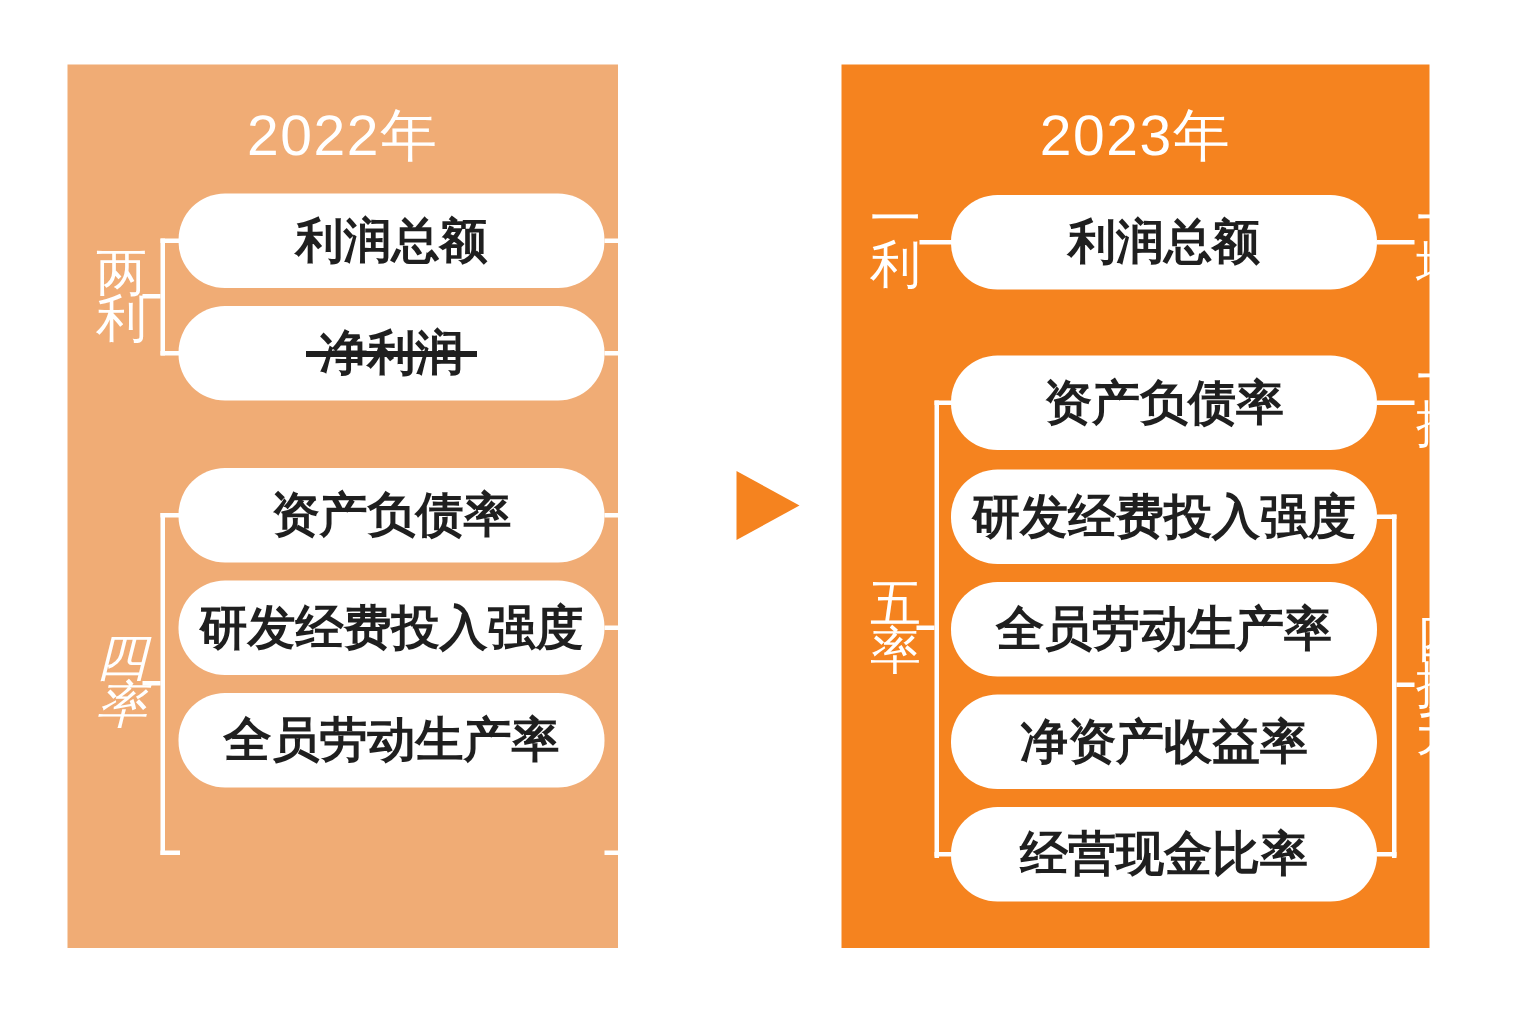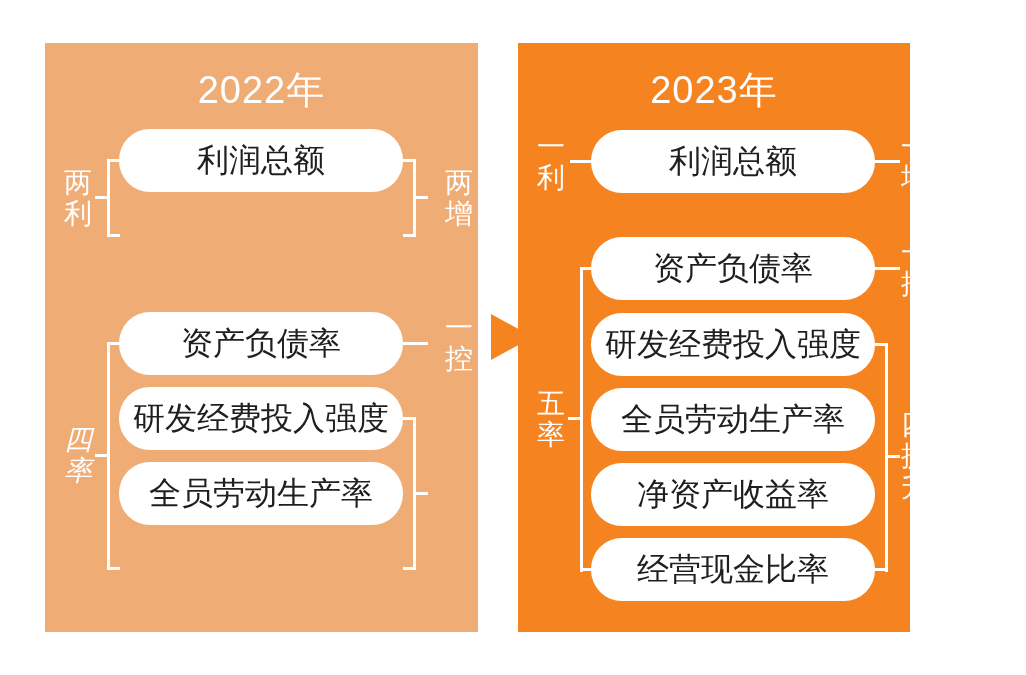--- a/index.html
+++ b/index.html
@@ -1,30 +1,30 @@
 <!DOCTYPE html>
 <html><head>
 <meta charset="utf-8">
 <style>
   html,body{margin:0;padding:0;background:#ffffff;}
   .canvas{
     position:relative;width:1026px;height:675px;background:#ffffff;overflow:hidden;
     font-family:"Liberation Sans","DejaVu Sans",sans-serif;
   }
   .panel{position:absolute;top:43px;height:589px;}
-  .panel.p2022{left:45px;width:433px;background:#F0AC75;}
-  .panel.p2023{left:518px;width:392px;background:#F5831F;}
+  .panel.p2022{left:45px;width:367px;background:#F0AC75;}
+  .panel.p2023{left:561px;width:392px;background:#F5831F;}
   .title{
     position:absolute;top:22px;left:0;width:100%;height:50px;margin:0;
     text-align:center;font-size:38px;font-weight:500;color:#ffffff;letter-spacing:1px;
   }
   .box{
     position:absolute;width:284px;height:63px;background:#ffffff;border-radius:31px;
     display:flex;align-items:center;justify-content:center;
-    font-size:32px;font-weight:400;color:#1f1f1f;white-space:nowrap;
+    font-size:32px;font-weight:700;color:#1f1f1f;white-space:nowrap;
   }
   .p2022 .box{left:74px;}
   .p2023 .box{left:73px;}
   
   .p2022 .b1{top:86px;}  .p2022 .b2{top:161px;}
   .p2022 .b3{top:269px;} .p2022 .b4{top:344px;}
   .p2022 .b5{top:419px;} .p2022 .b6{top:494px;}
   
   .p2023 .b1{top:87px;}  .p2023 .b2{top:194px;}
   .p2023 .b3{top:270px;} .p2023 .b4{top:345px;}
@@ -34,22 +34,22 @@
   .strike::after{
     content:"";position:absolute;left:-9px;right:-9px;top:50%;margin-top:-2px;
     height:4px;background:#1f1f1f;
   }
 
   .ln{position:absolute;background:#ffffff;}
   .vl{width:3px;}
   .tk{height:3px;}
 
   .vlabel{
-    position:absolute;width:34px;text-align:left;
-    font-size:28px;line-height:31px;font-weight:500;color:#ffffff;
+    position:absolute;width:34px;text-align:center;
+    font-size:34px;line-height:31px;font-weight:500;color:#ffffff;
     word-break:break-all;white-space:normal;
   }
   .vlabel.lft{left:19px;}
   .p2022 .vlabel.rgt{left:372px;margin-left:28px;}
   .p2023 .vlabel.rgt{left:383px;}
 
   .arrow{
     position:absolute;left:491px;top:314px;width:0;height:0;
     border-top:23px solid transparent;border-bottom:23px solid transparent;
     border-left:42px solid #F5831F;
@@ -58,20 +58,23 @@
 </head>
 <body>
 
 <div class="canvas">
 
   <section class="panel p2022">
     <h2 class="title">2022年</h2>
 
     <div class="box b1">
       <span>利润总额</span>
+    </div>
+    <div class="box b2">
+      <span class="strike">净利润</span>
     </div>
     <div class="box b3">
       <span>资产负债率</span>
     </div>
     <div class="box b4">
       <span>研发经费投入强度</span>
     </div>
     <div class="box b5">
       <span>全员劳动生产率</span>
     </div>
@@ -139,16 +142,16 @@
     <div class="ln vl" style="left:62px;top:224px;height:305px;"></div>
     <div class="ln tk" style="left:62px;top:224px;width:13px;"></div>
     <div class="ln tk" style="left:62px;top:525px;width:13px;"></div>
     <div class="ln tk" style="left:50px;top:374px;width:12px;"></div>
     <div class="vlabel lft" style="top:345px;">五率</div>
 
     <div class="ln vl" style="left:367px;top:300px;height:229px;"></div>
     <div class="ln tk" style="left:357px;top:300px;width:13px;"></div>
     <div class="ln tk" style="left:357px;top:525px;width:13px;"></div>
     <div class="ln tk" style="left:370px;top:412px;width:12px;"></div>
-    <div class="vlabel rgt" style="top:368px;font-family:Liberation Mono, monospace;">四提升</div>
+    <div class="vlabel rgt" style="top:368px;">四提升</div>
   </section>
 
 </div>
 
 </body></html>

